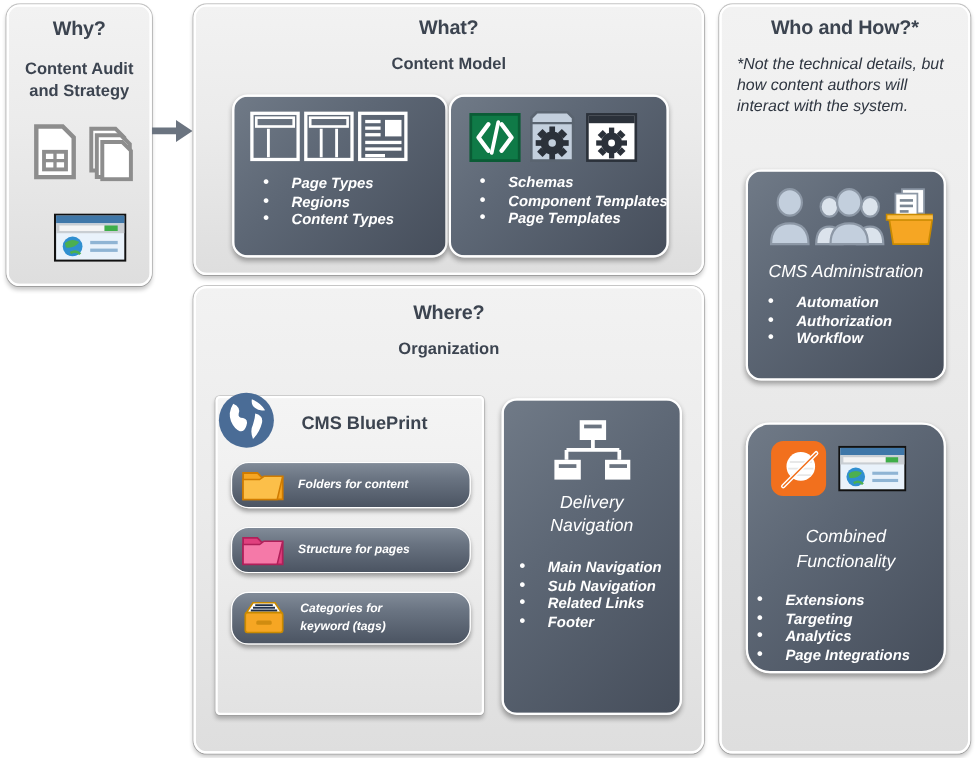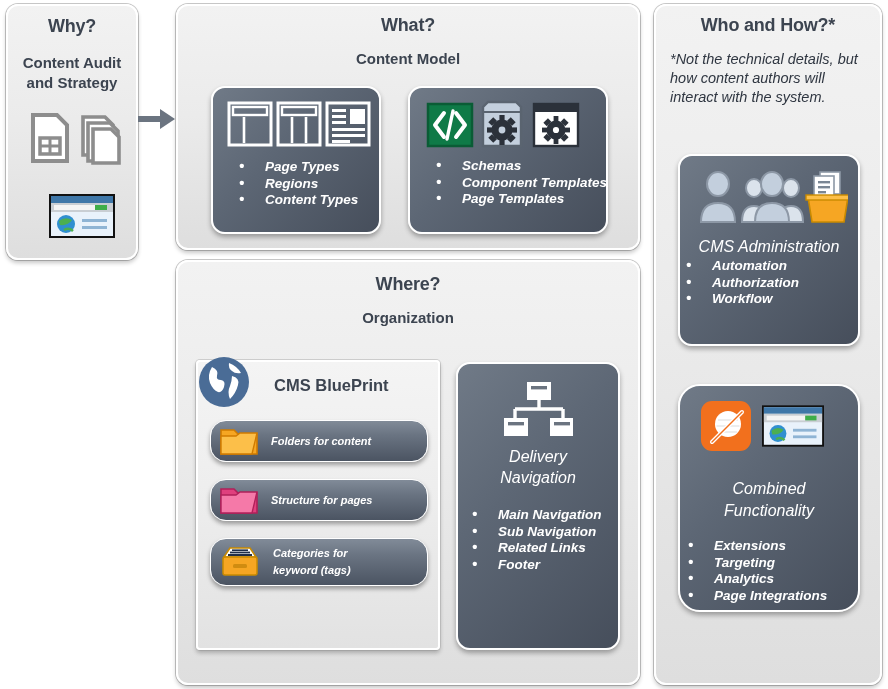--- a/index.html
+++ b/index.html
@@ -119,21 +119,21 @@
 <div class="arrow" style="left:138px;top:108px;">
   <svg width="38" height="22" viewBox="0 0 38 22">
     <path d="M0 8 h22 v-7 l15 10 -15 10 v-7 h-22 z" fill="#6b7480"></path>
   </svg>
 </div>
 
 <div class="panel" style="left:176px;top:4px;width:464px;height:246px;">
   <div class="panel-title" style="margin-top:9px;">What?</div>
   <div class="panel-sub">Content Model</div>
 
-  <div class="dark" style="left:33px;top:80px;width:170px;height:148px;">
+  <div class="dark" style="left:33px;top:80px;width:196px;height:148px;">
     <div class="icons" style="margin:13px 0 0 14px;">
       <svg width="144" height="46" viewBox="0 0 144 46">
         <g>
           <rect x="2" y="2" width="42" height="42" fill="none" stroke="#fff" stroke-width="3"></rect>
           <rect x="6" y="6" width="34" height="8" fill="none" stroke="#fff" stroke-width="2.4"></rect>
           <line x1="17" y1="16" x2="17" y2="42" stroke="#fff" stroke-width="2.6"></line>
         </g>
         <g>
           <rect x="51" y="2" width="42" height="42" fill="none" stroke="#fff" stroke-width="3"></rect>
           <rect x="55" y="6" width="34" height="8" fill="none" stroke="#fff" stroke-width="2.4"></rect>
@@ -313,21 +313,21 @@
           <rect x="118" y="6" width="20" height="22" fill="#fff" stroke="#8d98a6" stroke-width="1.6"></rect>
           <rect x="122" y="11" width="12" height="2.4" fill="#7b8794"></rect>
           <rect x="122" y="16" width="12" height="2.4" fill="#7b8794"></rect>
           <rect x="122" y="21" width="8" height="2.4" fill="#7b8794"></rect>
           <path d="M112 27 h40 l-4 25 h-32 z" fill="#f6a623" stroke="#c98a00" stroke-width="1.6"></path>
           <rect x="110" y="25" width="44" height="5" fill="#fcbf49" stroke="#c98a00" stroke-width="1.4"></rect>
         </g>
       </svg>
     </div>
     <div class="hd" style="margin-top:10px;">CMS Administration</div>
-    <ul class="bl" style="margin-top:2px;padding-left:6px;">
+    <ul class="bl" style="margin-top:10px;padding-left:18px;">
       <li>Automation</li>
       <li>Authorization</li>
       <li>Workflow</li>
     </ul>
   </div>
 
   <div class="dark" style="left:22px;top:378px;width:182px;height:228px;border-radius:22px;">
     <div style="display:flex;align-items:center;margin:14px 0 0 20px;">
       <svg width="52" height="52" viewBox="0 0 52 52">
         <rect x="1" y="1" width="50" height="50" rx="11" fill="#f2701d"></rect>

